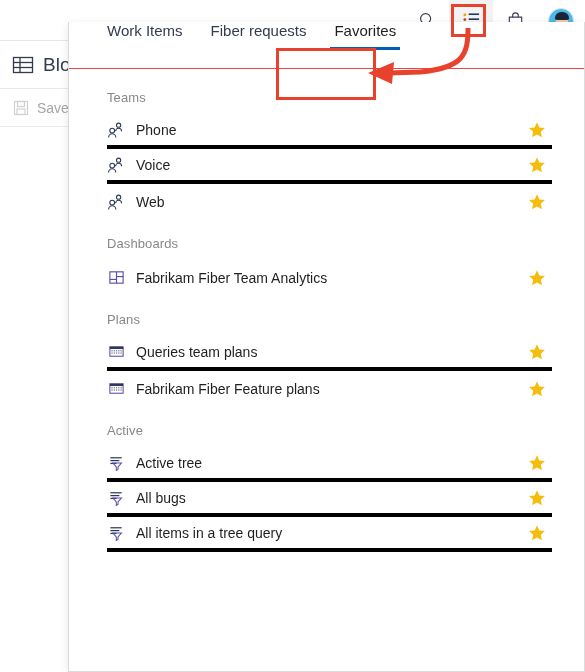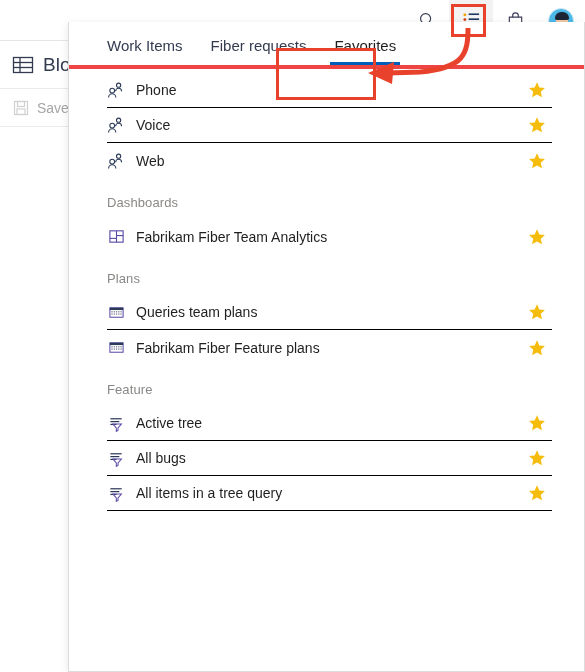--- a/index.html
+++ b/index.html
@@ -134,23 +134,23 @@
     background: #ffffff;
     border: 1px solid #dcdcdc;
     border-top: none;
     box-shadow: 0 2px 8px rgba(0,0,0,0.10);
     overflow: hidden;
   }
   .flyout-tabs {
     position: relative;
     height: 47px;
     display: flex;
-    align-items: flex-end;
+    align-items: flex-start;
     padding-left: 24px;
-    border-bottom: 4px solid #ef4444;
+    border-bottom: 1px solid #ef4444;
   }
   .tab {
     font-size: 15px;
     color: #333b4f;
     padding: 0 14px 11px 14px;
     position: relative;
     white-space: nowrap;
   }
   .tab.selected { color: #1f1f1f; }
   .tab .tab-underline {
@@ -173,21 +173,21 @@
     color: #8a8886;
     padding: 17px 0 9px 38px;
     letter-spacing: .1px;
   }
 
   .fav-row {
     display: flex;
     align-items: center;
     height: 35px;
     margin: 0 32px 0 38px;
-    border-bottom: 1px solid #000000;
+    border-bottom: 4px solid #000000;
     padding-right: 4px;
   }
   .fav-row.last-in-group { border-bottom: none; }
   .fav-icon {
     width: 18px; height: 18px;
     flex: none;
     margin-right: 11px;
     display: flex;
     align-items: center;
     justify-content: center;
@@ -306,20 +306,21 @@
         <span>Fiber requests</span>
       </div>
       <div class="tab selected">
         <span>Favorites</span>
         <span class="tab-underline"></span>
       </div>
     </div>
 
     <div class="flyout-body">
 
+      <div class="section-header">Teams</div>
       <div class="fav-row">
         <span class="fav-icon">
           <svg viewBox="0 0 18 18" width="18" height="18">
             <circle cx="11.6" cy="4.2" r="2.1" fill="none" stroke="#2b3a55" stroke-width="1.1"></circle>
             <path d="M8.6 10.2 a3 3 0 0 1 6 0" fill="none" stroke="#2b3a55" stroke-width="1.1"></path>
             <circle cx="5.2" cy="9.6" r="2.4" fill="none" stroke="#2b3a55" stroke-width="1.1"></circle>
             <path d="M1.6 16.4 a3.6 3.6 0 0 1 7.2 0" fill="none" stroke="#2b3a55" stroke-width="1.1"></path>
           </svg>
         </span>
         <span class="fav-label">Phone</span>
@@ -427,21 +428,21 @@
           </svg>
         </span>
         <span class="fav-label">Fabrikam Fiber Feature plans</span>
         <span class="fav-star">
           <svg viewBox="0 0 20 20" width="18" height="18">
               <polygon points="10,1.4 12.6,7.1 18.8,7.8 14.2,12 15.5,18.1 10,15 4.5,18.1 5.8,12 1.2,7.8 7.4,7.1" fill="#f6bc0c"></polygon>
             </svg>
         </span>
       </div>
 
-      <div class="section-header">Feature</div>
+      <div class="section-header">Active</div>
       <div class="fav-row">
         <span class="fav-icon">
           <svg viewBox="0 0 18 18" width="17" height="17">
             <line x1="2.5" y1="4" x2="14.5" y2="4" stroke="#2b3a55" stroke-width="1.3"></line>
             <line x1="2.5" y1="7" x2="12" y2="7" stroke="#2b3a55" stroke-width="1.3"></line>
             <line x1="2.5" y1="10" x2="9" y2="10" stroke="#2b3a55" stroke-width="1.3"></line>
             <path d="M5.2 9.5 h9 l-3.6 4.2 v2.6 l-1.8 1 v-3.6 z" fill="none" stroke="#5b4ba8" stroke-width="1.1"></path>
           </svg>
         </span>
         <span class="fav-label">Active tree</span>

